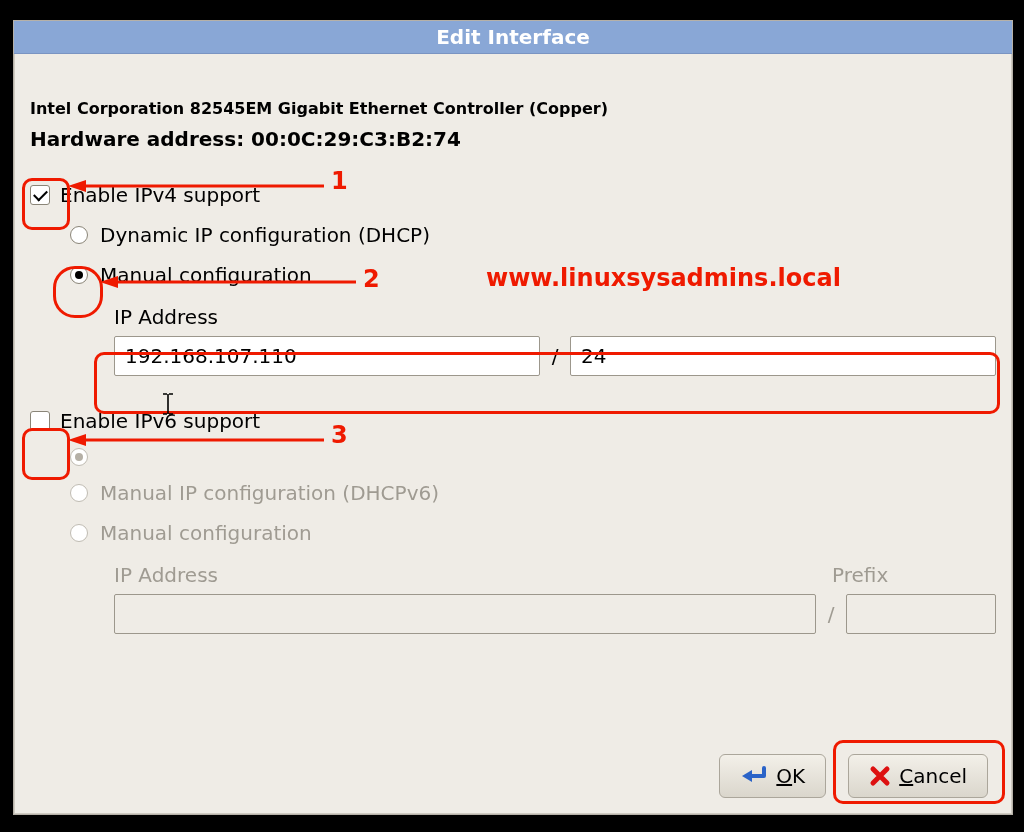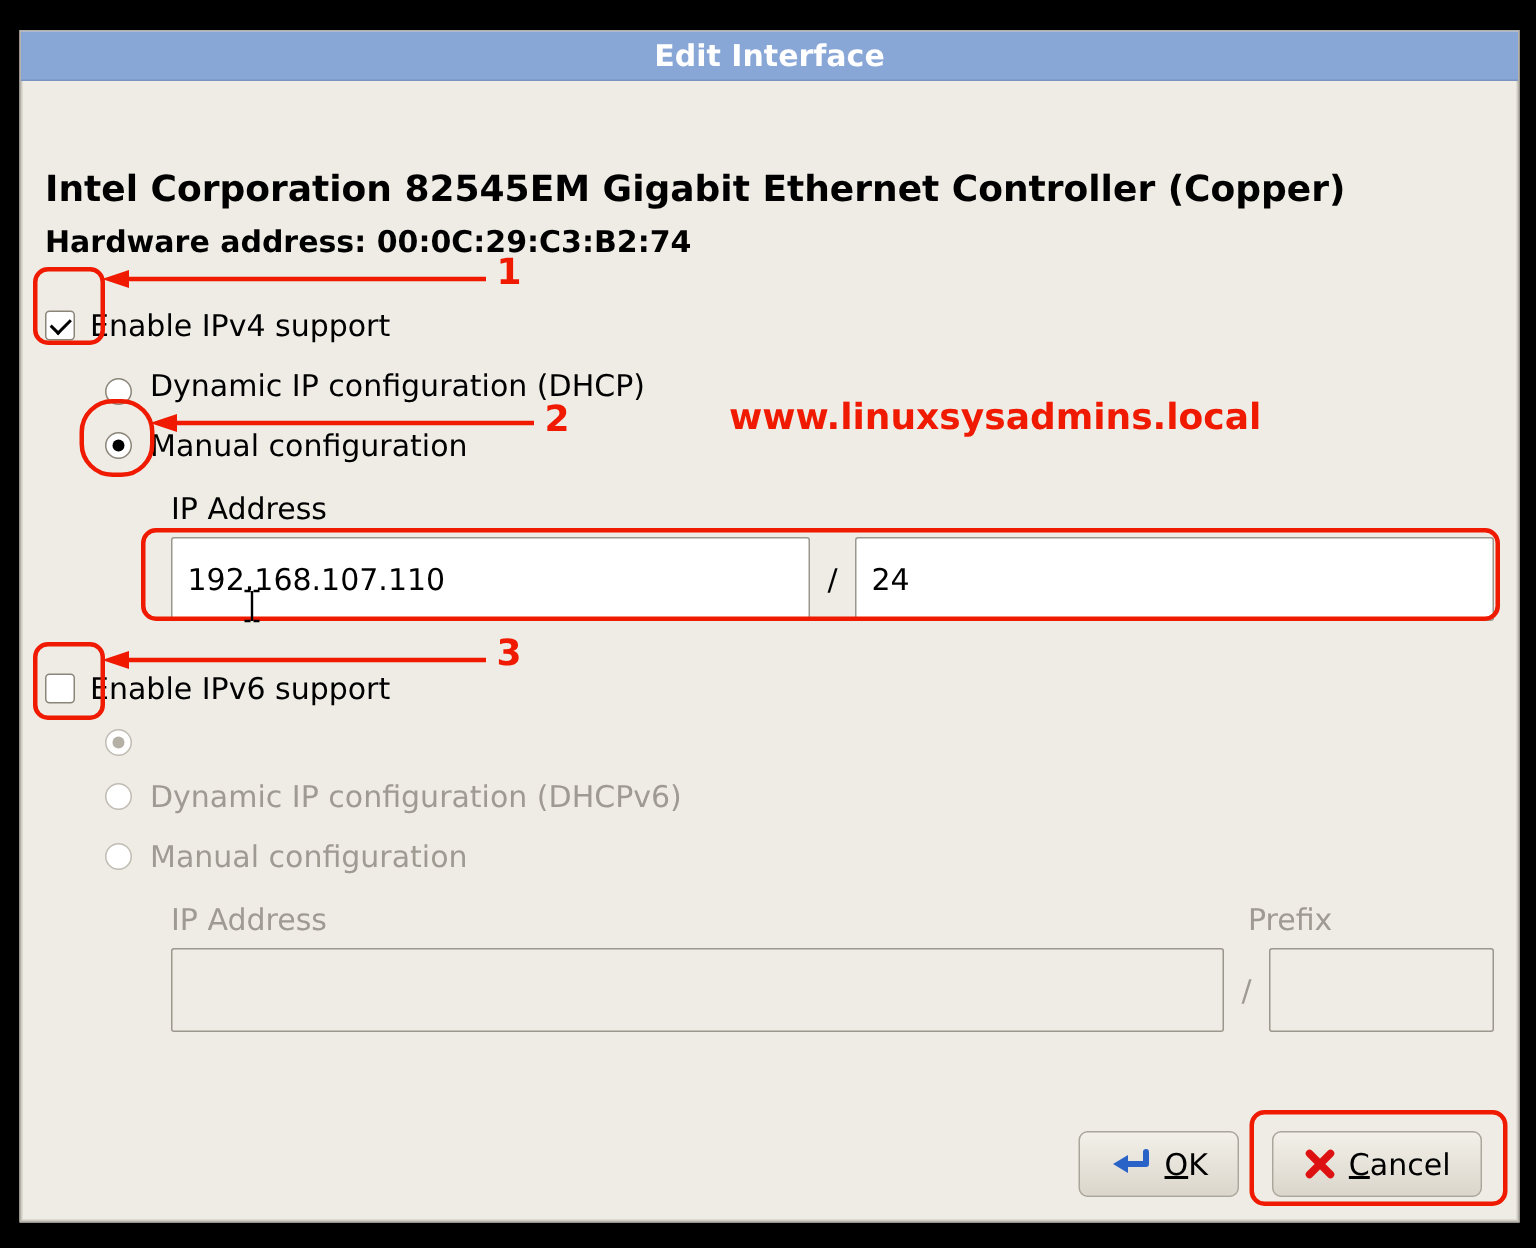--- a/index.html
+++ b/index.html
@@ -10,41 +10,41 @@
     --disabled: #9f9b92;
     --red: #ef1a00;
     --btn-bg: #e7e3da;
     --input-bg: #fff;
   }
   html, body { margin:0; padding:0; background:#fff; }
   .canvas { position:relative; width:1024px; height:832px; background:#000000; font-family:"DejaVu Sans","Liberation Sans",Arial,sans-serif; font-size:20px; color:var(--text); line-height:1.3; }
   .dialog { position:absolute; left:13px; top:20px; width:998px; height:793px; background:var(--dlg-bg); border:1px solid var(--border); box-shadow:0 0 0 1px #cfcbc2 inset; }
   .titlebar { height:32px; background:var(--title-bg); color:#fff; font-weight:bold; text-align:center; line-height:32px; font-size:20px; border-bottom:1px solid #7a94c2; }
   .body { position:absolute; left:16px; right:16px; top:54px; bottom:16px; }
-  .h1 { font-weight:bold; font-size:24px; margin-top:36px; }
+  .h1 { font-weight:bold; font-size:16px; margin-top:24px; }
   .h2 { font-weight:bold; font-size:20px; margin-top:6px; }
 
   .row { display:flex; align-items:center; }
   .indent2 { margin-left:64px; }
 
   .cb { width:20px; height:20px; appearance:none; -webkit-appearance:none; border:1px solid #8a8578; background:#fff; border-radius:3px; position:relative; margin:0 10px 0 0; }
   .cb:checked::after { content:""; position:absolute; left:3px; top:4px; width:11px; height:6px; border-left:2px solid #000; border-bottom:2px solid #000; transform:rotate(-45deg); }
 
   .rb { width:18px; height:18px; appearance:none; -webkit-appearance:none; border:1px solid #8a8578; background:#fff; border-radius:50%; margin:0 12px 0 0; position:relative; }
   .rb:checked::after { content:""; position:absolute; left:4px; top:4px; width:8px; height:8px; background:#000; border-radius:50%; }
   .rb.disabled { border-color:#c0bcb3; }
   .rb.disabled:checked::after { background:#b5b0a6; }
 
   .lbl { font-size:20px; }
   .lbl.disabled { color:var(--disabled); }
 
   .fieldlabels { display:flex; margin-left:84px; margin-top:16px; }
   .fl-ip { width:440px; }
   .ip-row { display:flex; align-items:center; margin-left:84px; margin-top:6px; }
-  input.txt { height:56px; background:var(--input-bg); border:1px solid #9c978c; border-radius:2px; font:inherit; padding:0 10px; box-sizing:border-box; }
+  input.txt { height:40px; background:var(--input-bg); border:1px solid #9c978c; border-radius:2px; font:inherit; padding:0 10px; box-sizing:border-box; }
   input.txt:disabled { background:#efece6; color:var(--disabled); }
   .slash { width:30px; text-align:center; }
 
   .buttons { position:absolute; right:8px; bottom:0px; display:flex; gap:22px; }
   .btn { display:flex; align-items:center; gap:8px; height:44px; padding:0 20px; background:linear-gradient(#f3f0e9,#dad6cc); border:1px solid #aba69b; border-radius:6px; font:inherit; font-size:20px; cursor:pointer; }
   .btn .u { text-decoration:underline; }
 
   
   .ann { position:absolute; border:3px solid var(--red); border-radius:10px; pointer-events:none; }
   .ann-num { position:absolute; color:var(--red); font-weight:bold; font-size:24px; }
@@ -64,21 +64,21 @@
     <div class="titlebar">Edit Interface</div>
     <div class="body">
       <div class="h1">Intel Corporation 82545EM Gigabit Ethernet Controller (Copper)</div>
       <div class="h2">Hardware address: 00:0C:29:C3:B2:74</div>
 
       <div class="row" style="margin-top:30px;">
         <input type="checkbox" class="cb" checked="" style="">
         <span class="lbl">Enable IPv4 support</span>
       </div>
 
-      <div class="row indent2" style="margin-top:14px; margin-left:40px;align-items:flex-end;">
+      <div class="row indent2" style="margin-top:14px; margin-left:40px;">
         <input type="radio" class="rb" name="ipv4mode" style="">
         <span class="lbl">Dynamic IP configuration (DHCP)</span>
       </div>
       <div class="row indent2" style="margin-top:14px; margin-left:40px;">
         <input type="radio" class="rb" name="ipv4mode" checked="" style="">
         <span class="lbl">Manual configuration</span>
       </div>
       <div class="fieldlabels">
         <div class="fl-ip">IP Address</div>
       </div>
@@ -90,21 +90,21 @@
 
       <div class="row" style="margin-top:32px;">
         <input type="checkbox" class="cb" style="">
         <span class="lbl">Enable IPv6 support</span>
       </div>
       <div class="row" style="margin-top:14px; margin-left:40px;">
         <input type="radio" class="rb disabled" name="ipv6mode" checked="" disabled="" style="">
       </div>
       <div class="row" style="margin-top:14px; margin-left:40px;">
         <input type="radio" class="rb disabled" name="ipv6mode" disabled="" style="">
-        <span class="lbl disabled">Dynamic IP configuration (DHCPv6)</span>
+        <span class="lbl disabled">Manual IP configuration (DHCPv6)</span>
       </div>
       <div class="row" style="margin-top:14px; margin-left:40px;">
         <input type="radio" class="rb disabled" name="ipv6mode" disabled="" style="">
         <span class="lbl disabled">Manual configuration</span>
       </div>
       <div class="fieldlabels">
         <div class="lbl disabled" style="width:718px;">IP Address</div>
         <div class="lbl disabled">Prefix</div>
       </div>
       <div class="ip-row">

